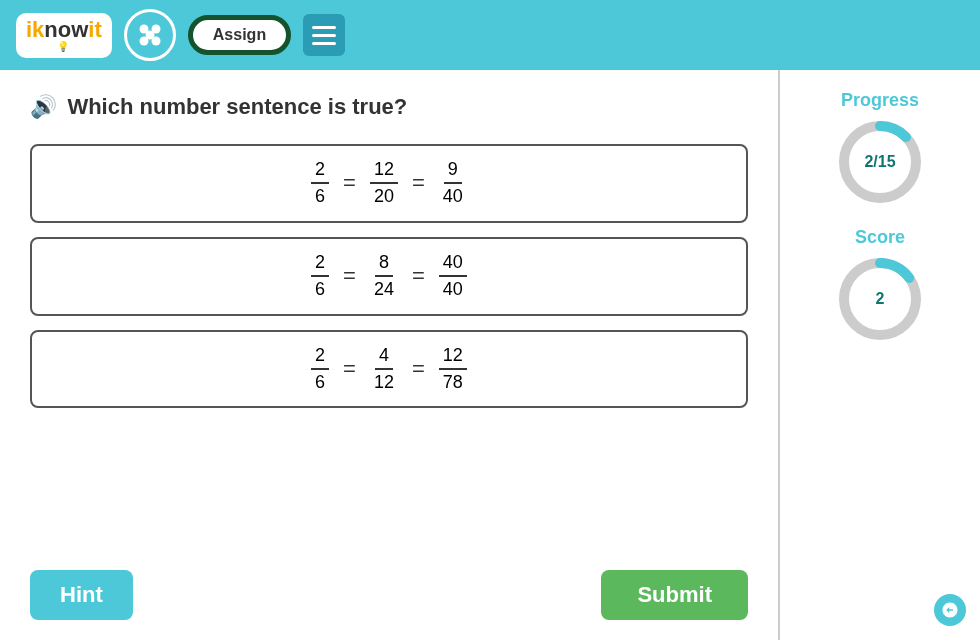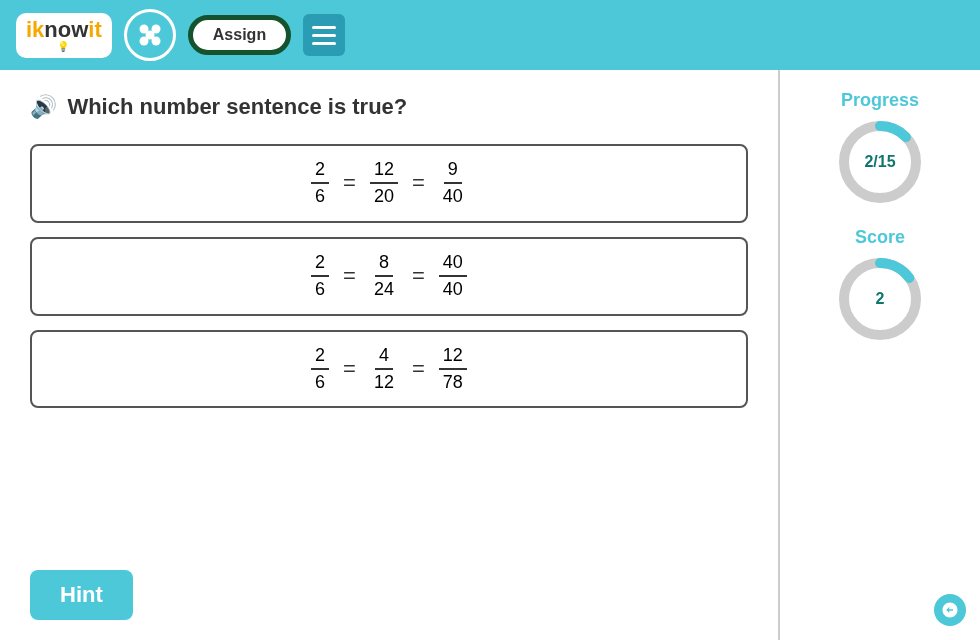--- a/index.html
+++ b/index.html
@@ -371,20 +371,21 @@
             <span class="num">12</span>
             <span class="den">78</span>
           </div>
         </div>
       </div>
 
     </div>
 
     <div class="bottom-bar">
       <button class="hint-btn">Hint</button>
+      <button class="submit-btn">Submit</button>
     </div>
 
   </div>
 
   <div class="side-panel">
 
     <div class="progress-section">
       <span class="section-label">Progress</span>
       <div class="donut-container">
         <svg viewBox="0 0 90 90" xmlns="http://www.w3.org/2000/svg">

